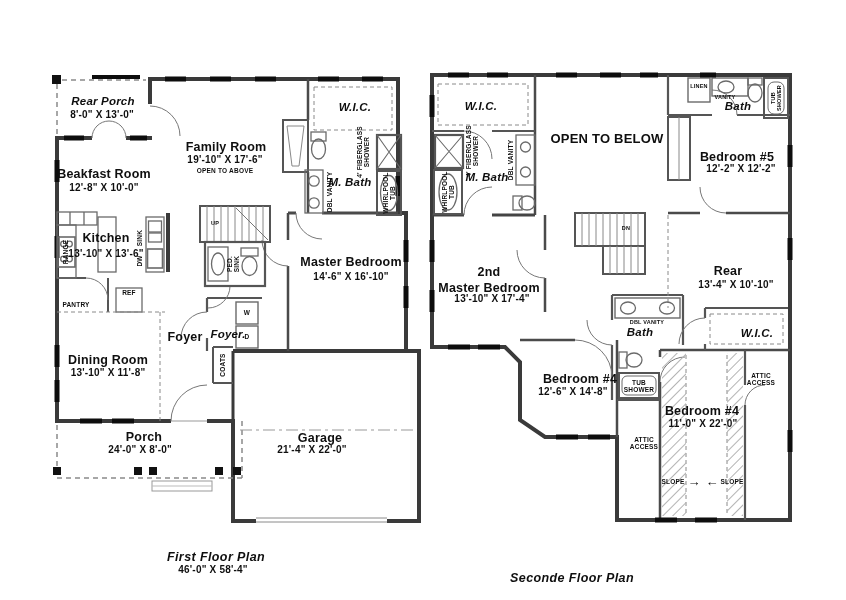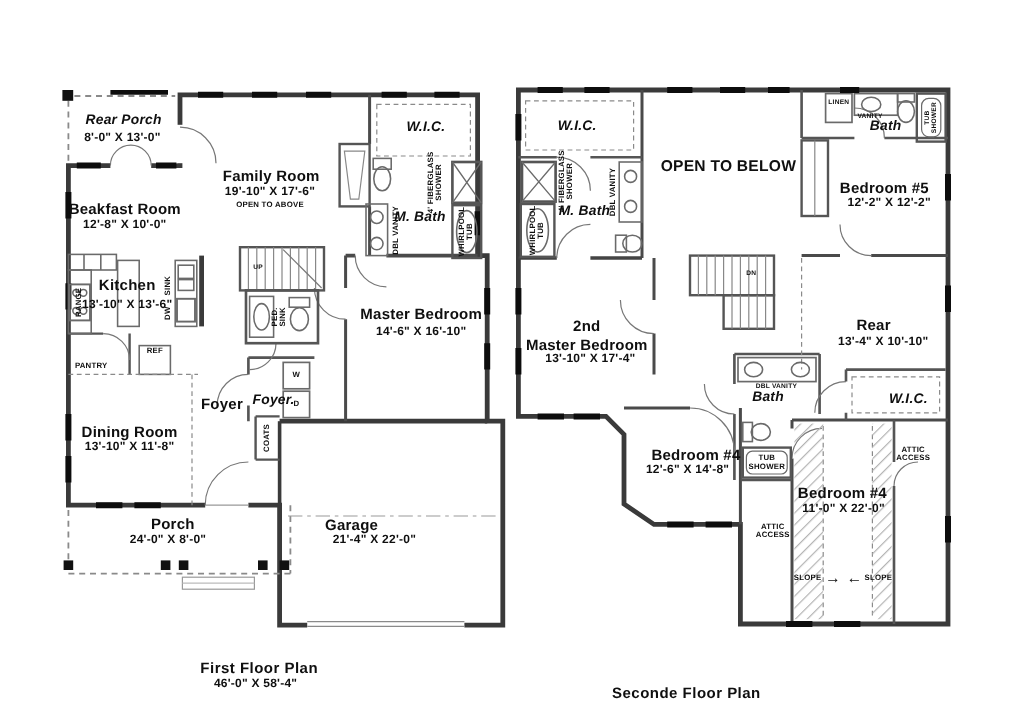--- a/index.html
+++ b/index.html
@@ -6,21 +6,21 @@
   .canvas{position:relative;width:846px;height:600px;background:#ffffff;overflow:hidden;
           font-family:"Liberation Sans", sans-serif;color:#0f0f0f;}
   svg{position:absolute;left:0;top:0;}
   .lbl{position:absolute;transform:translate(-50%,-50%);font-weight:bold;color:#0f0f0f;
        white-space:nowrap;text-align:center;line-height:1.12;letter-spacing:0.2px;}
   .rot{transform:translate(-50%,-50%) rotate(-90deg);}
   .wrap{white-space:normal;}
   .w24{width:26px;} .w26{width:28px;} .w34{width:36px;} .w40{width:44px;} .w52{width:56px;}
   .sz5{font-size:5.5px;} .sz6{font-size:6.5px;} .sz7{font-size:13px;}
   .sz10{font-size:10px;} .sz11{font-size:11.5px;font-style:italic;} .sz12{font-size:12.5px;}
-  .cap{font-size:12.5px;letter-spacing:0.4px;}
+  .cap{font-size:12.5px;letter-spacing:0.4px;font-style:italic;}
 </style>
 </head>
 <body>
 
 <div class="canvas">
 
 <svg width="846" height="600" viewBox="0 0 846 600">
   <defs>
     <pattern id="hatch" width="7" height="7" patternUnits="userSpaceOnUse" patternTransform="rotate(45)">
       <line x1="0" y1="0" x2="0" y2="7" stroke="#b3b3b3" stroke-width="2"></line>
@@ -236,21 +236,21 @@
   <div class="lbl sz12" style="left:106px;top:238px">Kitchen</div>
   <div class="lbl sz10" style="left:106px;top:254px">13'-10" X 13'-6"</div>
   <div class="lbl sz12" style="left:351px;top:262px">Master Bedroom</div>
   <div class="lbl sz10" style="left:351px;top:277px">14'-6" X 16'-10"</div>
   <div class="lbl sz12" style="left:185px;top:337px">Foyer</div>
   <div class="lbl sz11" style="left:228px;top:334px">Foyer.</div>
   <div class="lbl sz12" style="left:108px;top:360px">Dining Room</div>
   <div class="lbl sz10" style="left:108px;top:373px">13'-10" X 11'-8"</div>
   <div class="lbl sz12" style="left:144px;top:437px">Porch</div>
   <div class="lbl sz10" style="left:140px;top:450px">24'-0" X 8'-0"</div>
-  <div class="lbl sz12" style="left:293px;top:438px">Garage</div>
+  <div class="lbl sz12" style="left:320px;top:438px">Garage</div>
   <div class="lbl sz10" style="left:312px;top:450px">21'-4" X 22'-0"</div>
 
   <div class="lbl rot sz6" style="left:66px;top:252px">RANGE</div>
   <div class="lbl rot sz6" style="left:140px;top:238px">SINK</div>
   <div class="lbl rot sz6" style="left:140px;top:261px">DW</div>
   <div class="lbl sz6" style="left:129px;top:293px">REF</div>
   <div class="lbl sz6" style="left:76px;top:305px">PANTRY</div>
   <div class="lbl rot wrap w24 sz6" style="left:233px;top:264px">PED. SINK</div>
   <div class="lbl rot sz6" style="left:223px;top:365px">COATS</div>
   <div class="lbl rot sz6" style="left:330px;top:192px">DBL VANITY</div>

